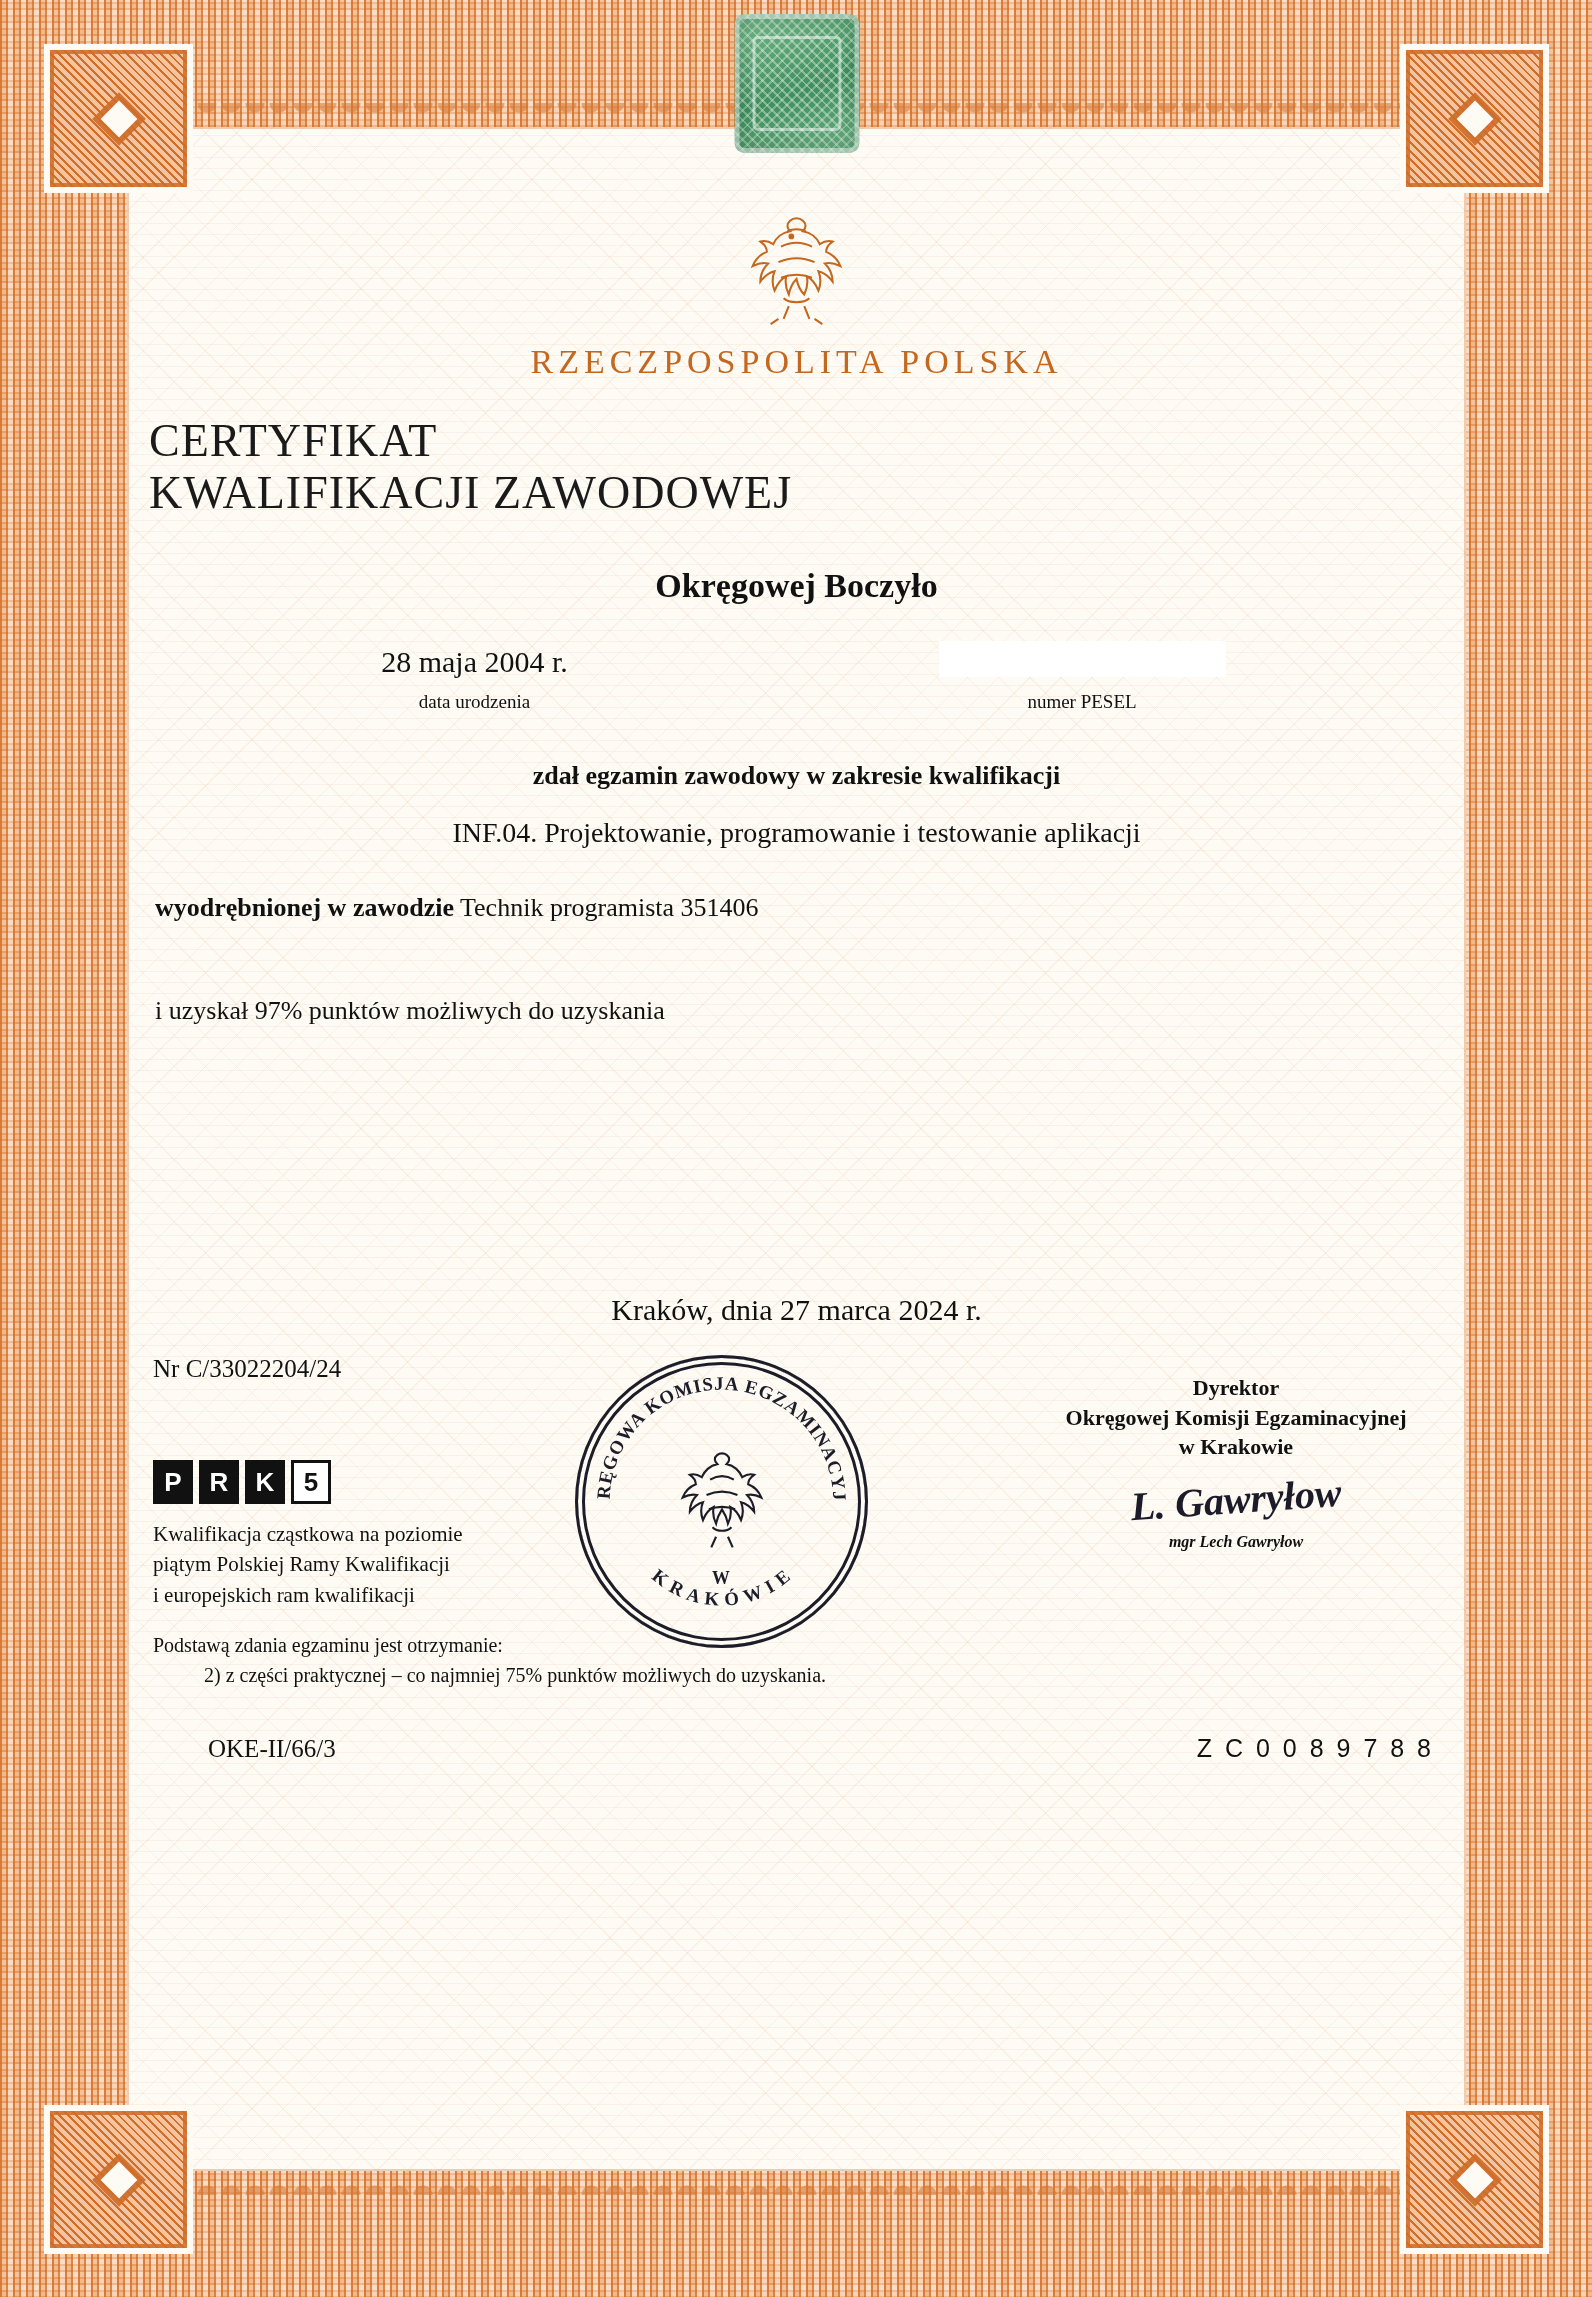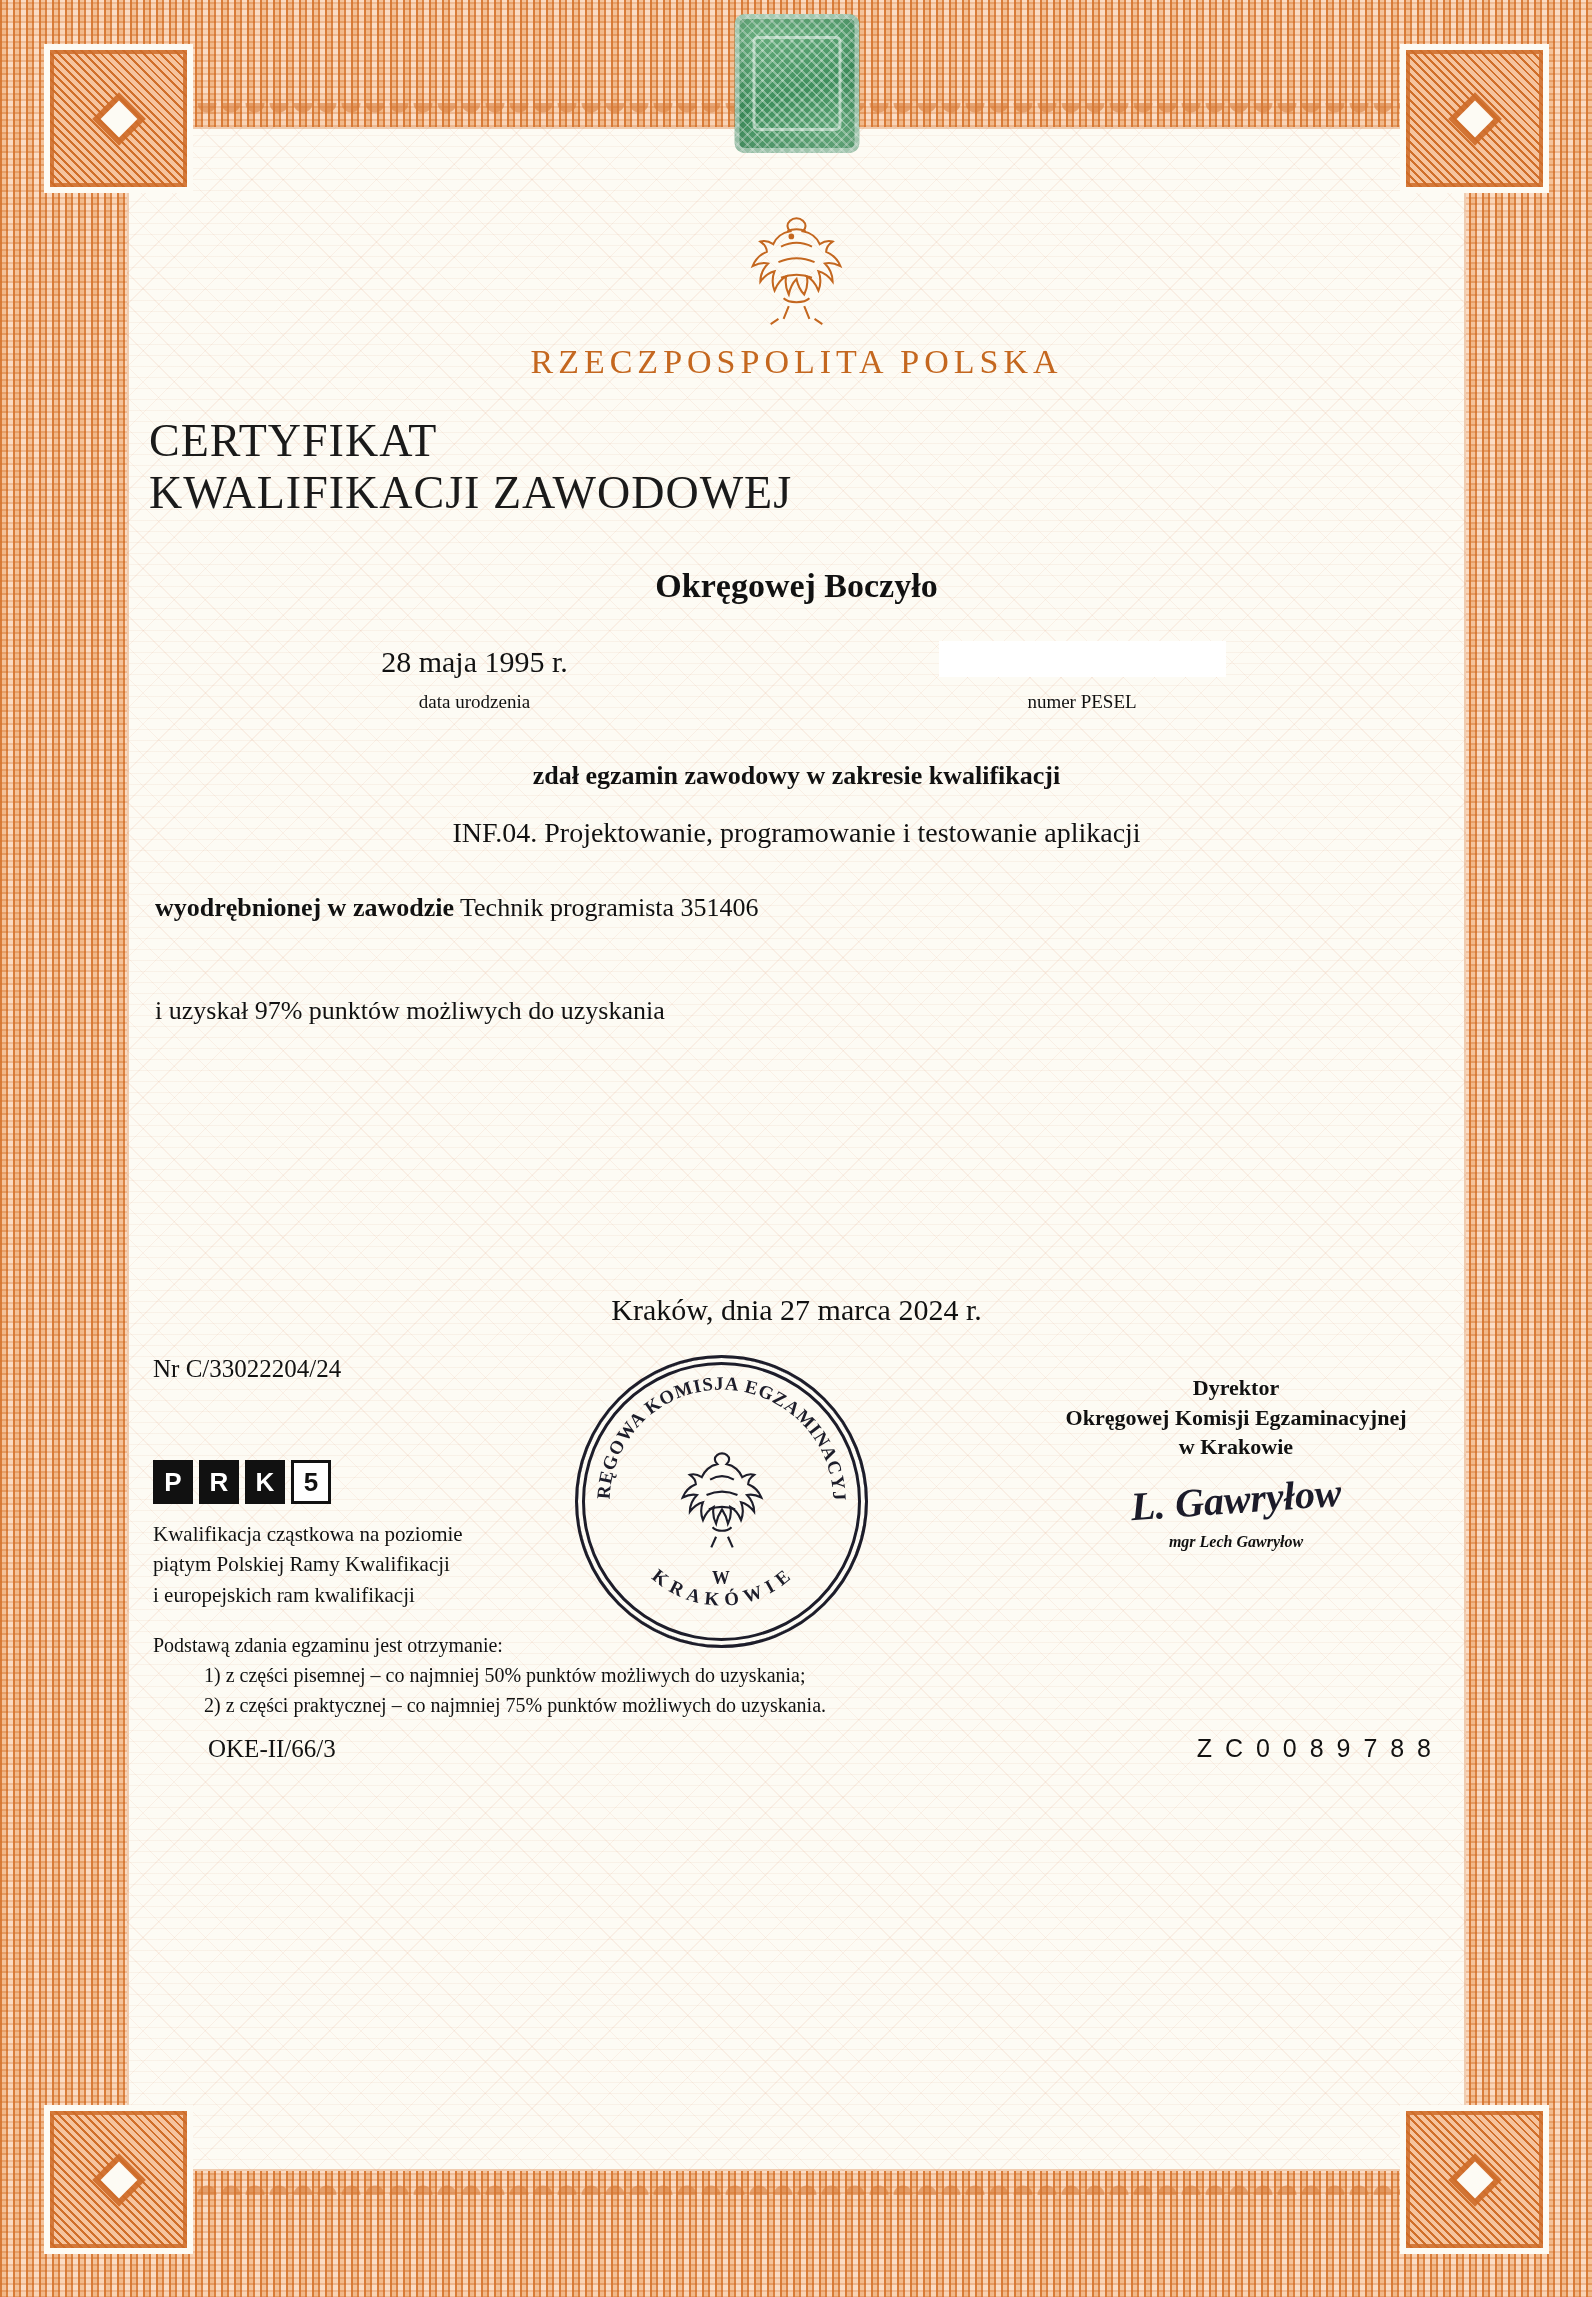--- a/index.html
+++ b/index.html
@@ -374,21 +374,21 @@
 
     <div class="title">
       <div>CERTYFIKAT</div>
       <div>KWALIFIKACJI ZAWODOWEJ</div>
     </div>
 
     <div class="holder-name">Okręgowej Boczyło</div>
 
     <div class="row-birth">
       <div class="birth-block">
-        <div class="birth-date">28 maja 1995 r.</div>
+        <div class="birth-date">28 maja 2004 r.</div>
         <div class="birth-label">data urodzenia</div>
       </div>
       <div class="pesel-block">
         <div class="pesel-redaction"></div>
         <div class="pesel-label">numer PESEL</div>
       </div>
     </div>
 
     <div class="passed-line">zdał egzamin zawodowy w zakresie kwalifikacji</div>
     <div class="qualification-line">INF.04. Projektowanie, programowanie i testowanie aplikacji</div>
@@ -414,21 +414,20 @@
       </div>
 
       <div class="prk-desc">
         <div>Kwalifikacja cząstkowa na poziomie</div>
         <div>piątym Polskiej Ramy Kwalifikacji</div>
         <div>i europejskich ram kwalifikacji</div>
       </div>
 
       <div class="basis">
         <div>Podstawą zdania egzaminu jest otrzymanie:</div>
-        <div class="indent">1) z części pisemnej – co najmniej 50% punktów możliwych do uzyskania;</div>
         <div class="indent">2) z części praktycznej – co najmniej 75% punktów możliwych do uzyskania.</div>
       </div>
 
       <div class="stamp">
         <svg class="stamp-ring-text" viewBox="0 0 290 290">
           <defs>
             <path id="ringTop" d="M 32 145 A 113 113 0 0 1 258 145"></path>
             <path id="ringBottom" d="M 40 145 A 105 105 0 0 0 250 145"></path>
           </defs>
           <text>

